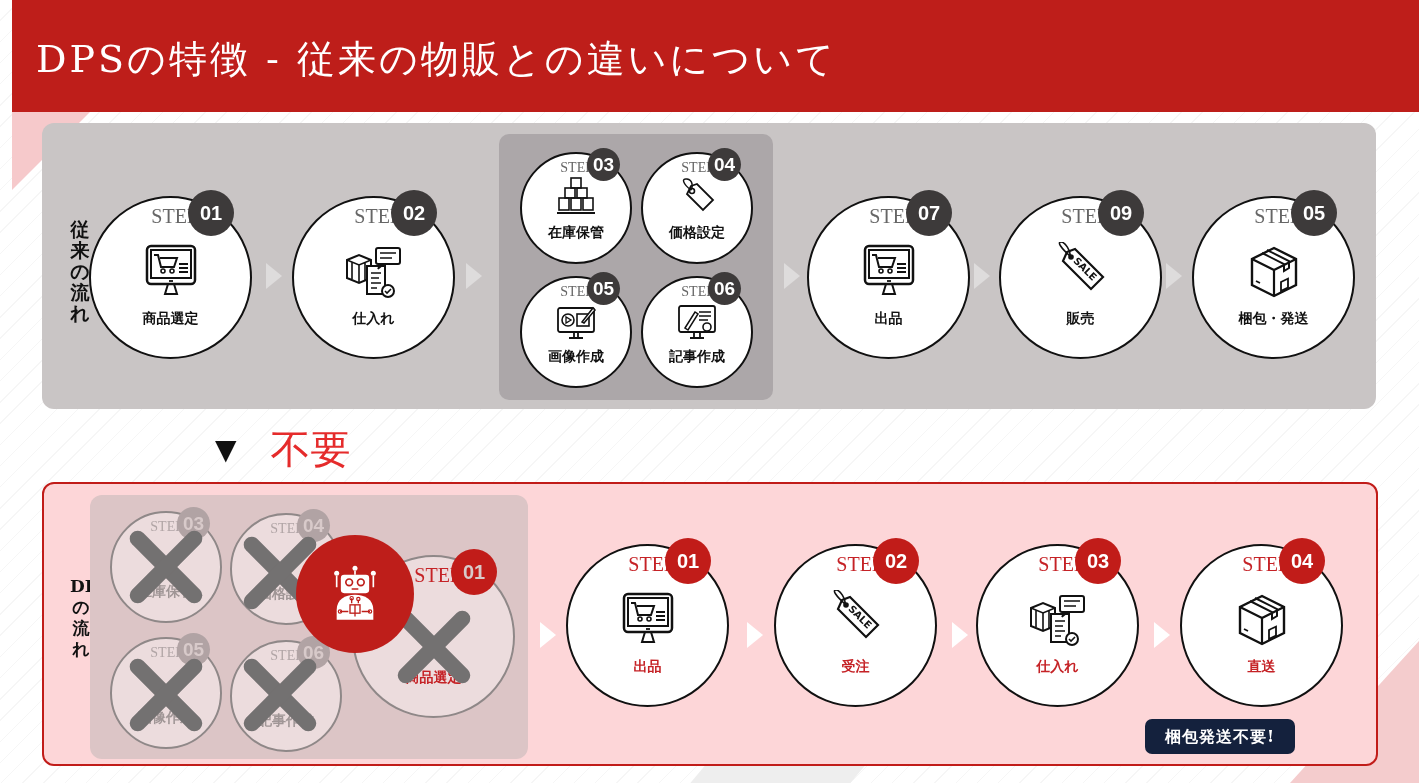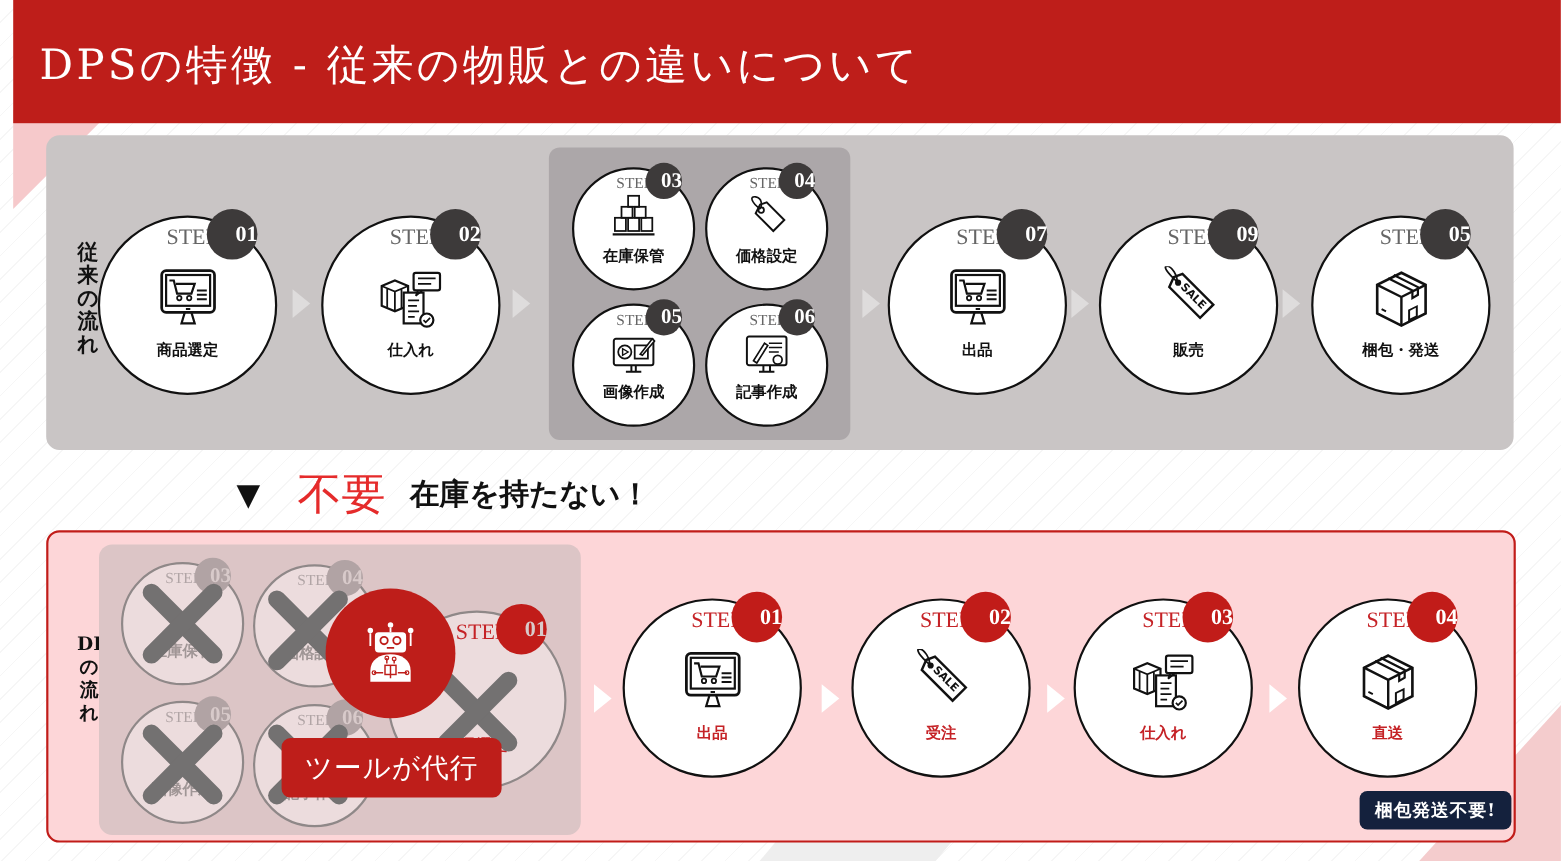--- a/index.html
+++ b/index.html
@@ -18,21 +18,21 @@
   .header h1 { position: absolute; left: 24px; top: 34px; color: #fff; font-size: 38px; font-weight: normal; letter-spacing: 3px; font-family: "DejaVu Serif", serif; }
 
   .panel-old { position: absolute; left: 42px; top: 123px; width: 1334px; height: 286px; background: #c9c5c5; border-radius: 12px; z-index: 2; }
   .vlabel { position: absolute; font-weight: bold; font-size: 19px; line-height: 21px; width: 22px; text-align: center; color: #111; margin-left: 12px; }
   .panel-old .vlabel { left: 15px; top: 96px; }
 
   .sub-panel { position: absolute; left: 457px; top: 11px; width: 274px; height: 266px; background: #aca7a9; border-radius: 10px; }
 
   .circle { position: absolute; border-radius: 50%; background: #fff; border: 2.5px solid #111; }
   .circle .step { position: absolute; font-family: "Liberation Serif", serif; color: #666; }
-  .circle .num { position: absolute; border-radius: 50%; background: #3d3a3a; color: #fff; font-family: Liberation Serif, serif; text-align: right; }
+  .circle .num { position: absolute; border-radius: 50%; background: #3d3a3a; color: #fff; font-family: Liberation Sans, sans-serif; text-align: center; }
   .circle .lbl { position: absolute; left: 0; width: 100%; text-align: center; font-weight: bold; color: #111; }
   .circle .ico { position: absolute; left: 50%; transform: translateX(-50%); }
 
   .c-big { width: 163px; height: 163px; }
   .c-big .step { right: 52px; top: 7px; font-size: 20px; }
   .c-big .num { right: 16px; top: -8px; width: 46px; height: 46px; line-height: 46px; font-size: 20px; font-weight: bold; }
   .c-big .lbl { top: 112px; font-size: 14px; }
   .c-big .ico { top: 44px; width: 60px; height: 60px; }
 
   .c-small { width: 112px; height: 112px; }
@@ -62,21 +62,21 @@
   .xmark::before { transform: translate(-50%,-50%) rotate(45deg); }
   .xmark::after { transform: translate(-50%,-50%) rotate(-45deg); }
 
   .robot { position: absolute; left: 206px; top: 40px; width: 118px; height: 118px; border-radius: 50%; background: #be1e1a; display: flex; align-items: center; justify-content: center; }
   .tool-badge { position: absolute; left: 166px; top: 176px; width: 200px; height: 54px; background: #be1e1a; border-radius: 8px; color: #fff; font-size: 25px; text-align: center; line-height: 54px; letter-spacing: 1px; }
 
   .panel-new .c-big .step, .panel-new .c-big .lbl { color: #c52226; }
   .panel-new .c-big .num { background: #c11c19; }
   .panel-new > .circle { border-width: 2.5px; }
 
-  .no-pack { position: absolute; left: 1192px; top: 235px; width: 138px; height: 35px; background: #14213d; color: #fff; border-radius: 7px; text-align: center; line-height: 35px; font-size: 16px; font-weight: bold; letter-spacing: 1px; }
+  .no-pack { position: absolute; left: 1101px; top: 235px; width: 150px; height: 35px; background: #14213d; color: #fff; border-radius: 7px; text-align: center; line-height: 35px; font-size: 16px; font-weight: bold; letter-spacing: 1px; }
 </style>
 </head>
 <body>
 
 <svg width="0" height="0" style="position:absolute">
   <defs>
     <symbol id="i-monitor" viewBox="0 0 60 60">
       <rect x="6" y="4" width="48" height="38" rx="4" fill="none" stroke="#111" stroke-width="2.5"></rect>
       <rect x="10" y="8" width="40" height="28" fill="none" stroke="#111" stroke-width="2"></rect>
       <path d="M13 13h4l3 12h13l3-9H19" fill="none" stroke="#111" stroke-width="2"></path>
@@ -253,21 +253,20 @@
     <svg class="ico">
         <use href="#i-package"></use>
       </svg>
     <span class="lbl">梱包・発送</span>
   </div>
 </div>
 
 <div class="banner">
   <span class="tri-down">▼</span>
   <span class="t2">不要</span>
-  <span class="t3">在庫を持たない！</span>
 </div>
 
 <div class="panel-new">
   <div class="vlabel">DPSの流れ</div>
 
   <div class="ghost-panel">
     <div class="circle c-small" style="left:20px;top:16px;">
       <span class="step">STEP</span>
       <span class="num">03</span>
       <span class="lbl">在庫保管</span>
@@ -297,21 +296,20 @@
     <div class="xmark" style="left:150px;top:38px;"></div>
     <div class="xmark" style="left:36px;top:160px;"></div>
     <div class="xmark" style="left:150px;top:160px;"></div>
     <div class="xmark" style="left:304px;top:112px;"></div>
 
     <div class="robot">
       <svg width="50" height="60" viewBox="0 0 60 70">
           <use href="#i-robot"></use>
         </svg>
     </div>
-    <div class="tool-badge">ツールが代行</div>
   </div>
 
   <div class="arrow" style="left:496px;top:138px;"></div>
   <div class="circle c-big" style="left:522px;top:60px;">
     <span class="step">STEP</span>
     <span class="num">01</span>
     <svg class="ico">
         <use href="#i-monitor"></use>
       </svg>
     <span class="lbl">出品</span>

